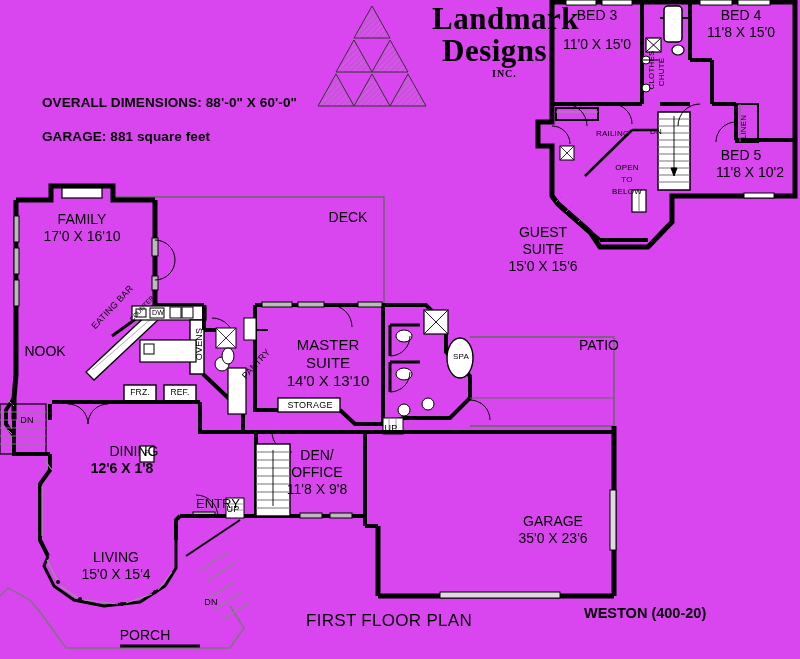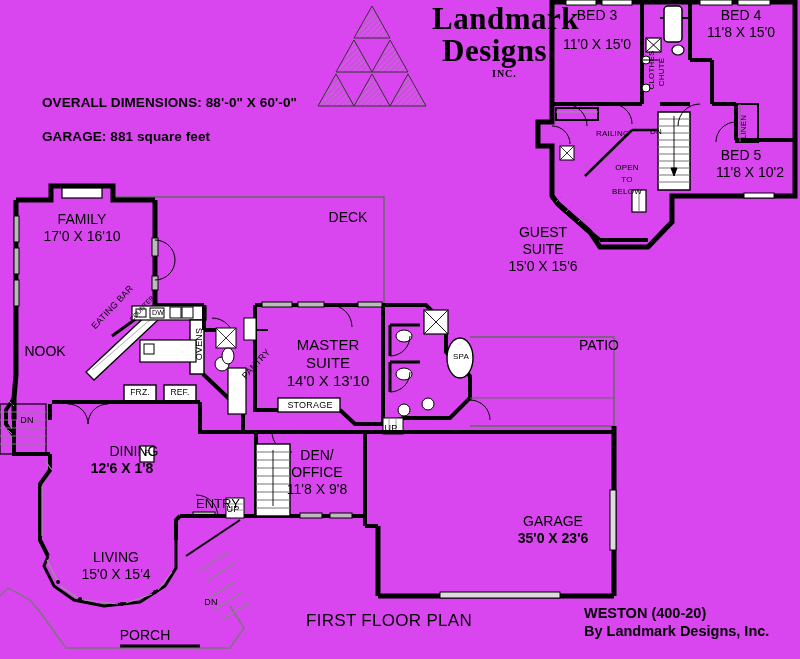--- a/index.html
+++ b/index.html
@@ -433,21 +433,21 @@
 
   <div class="lbl room-name big" style="left:276px; top:337px; width:104px;">MASTER</div>
   <div class="lbl room-name big" style="left:276px; top:355px; width:104px;">SUITE</div>
   <div class="lbl room-name big" style="left:266px; top:373px; width:124px;">14'0 X 13'10</div>
 
   <div class="lbl room-name" style="left:278px; top:448px; width:78px;">DEN/</div>
   <div class="lbl room-name" style="left:278px; top:465px; width:78px;">OFFICE</div>
   <div class="lbl room-name" style="left:268px; top:482px; width:98px;">11'8 X 9'8</div>
 
   <div class="lbl room-name" style="left:500px; top:514px; width:106px;">GARAGE</div>
-  <div class="lbl room-name" style="left:494px; top:531px; width:118px;font-weight:bold;">35'0 X 23'6</div>
+  <div class="lbl room-name" style="left:494px; top:531px; width:118px;">35'0 X 23'6</div>
 
   <div class="lbl room-name" style="left:100px; top:628px; width:90px;">PORCH</div>
 
   <div class="lbl room-name" style="left:562px; top:338px; width:74px;">PATIO</div>
 
   <div class="lbl room-name" style="left:316px; top:210px; width:64px;">DECK</div>
 
   <div class="lbl room-name" style="left:184px; top:497px; width:68px; font-size:13px;">ENTRY</div>
 
   <div class="lbl small-lbl rot-45" style="left:84px; top:330px; width:72px; font-size:9px;">EATING BAR</div>
@@ -462,15 +462,14 @@
   <div class="lbl small-lbl" style="left:142px; top:449px; width:10px; font-size:8px;">F</div>
 
   <div class="lbl small-lbl" style="left:224px; top:504px; width:18px; font-size:9px;">UP</div>
   <div class="lbl small-lbl" style="left:382px; top:423px; width:18px; font-size:9px;">UP</div>
   <div class="lbl small-lbl" style="left:18px; top:415px; width:18px; font-size:9px;">DN</div>
   <div class="lbl small-lbl" style="left:202px; top:597px; width:18px; font-size:9px;">DN</div>
 
   <div class="lbl plan-title" style="left:306px; top:611px;">FIRST FLOOR PLAN</div>
 
   <div class="lbl footer-text" style="left:584px; top:604px;">WESTON (400-20)</div>
-  <div class="lbl footer-text" style="left:584px; top:622px;">By Landmark Designs, Inc.</div>
 
 </div>
 
 </body></html>

